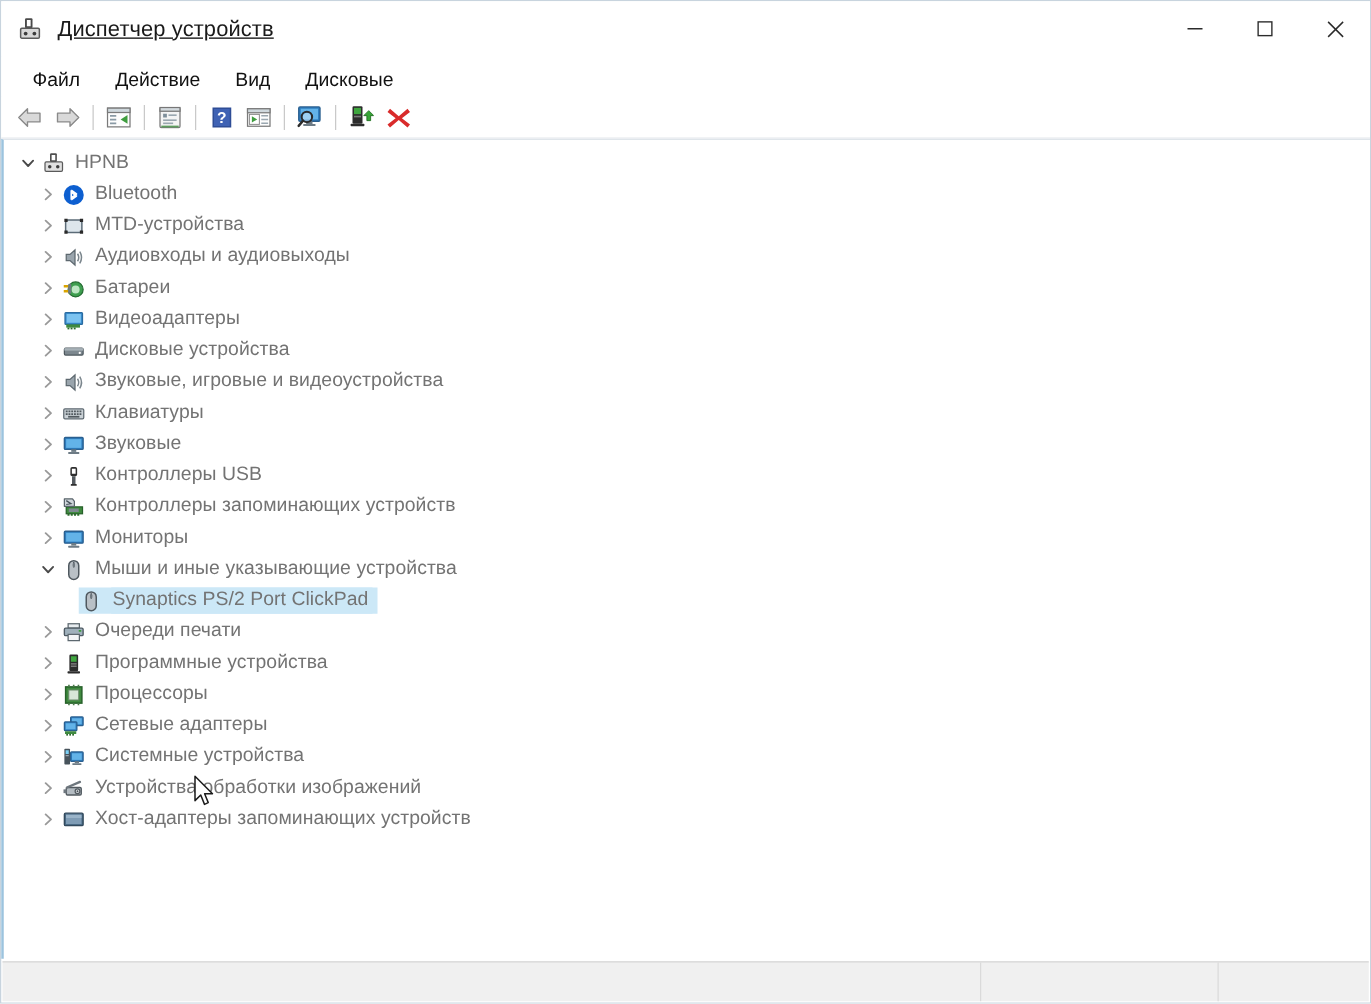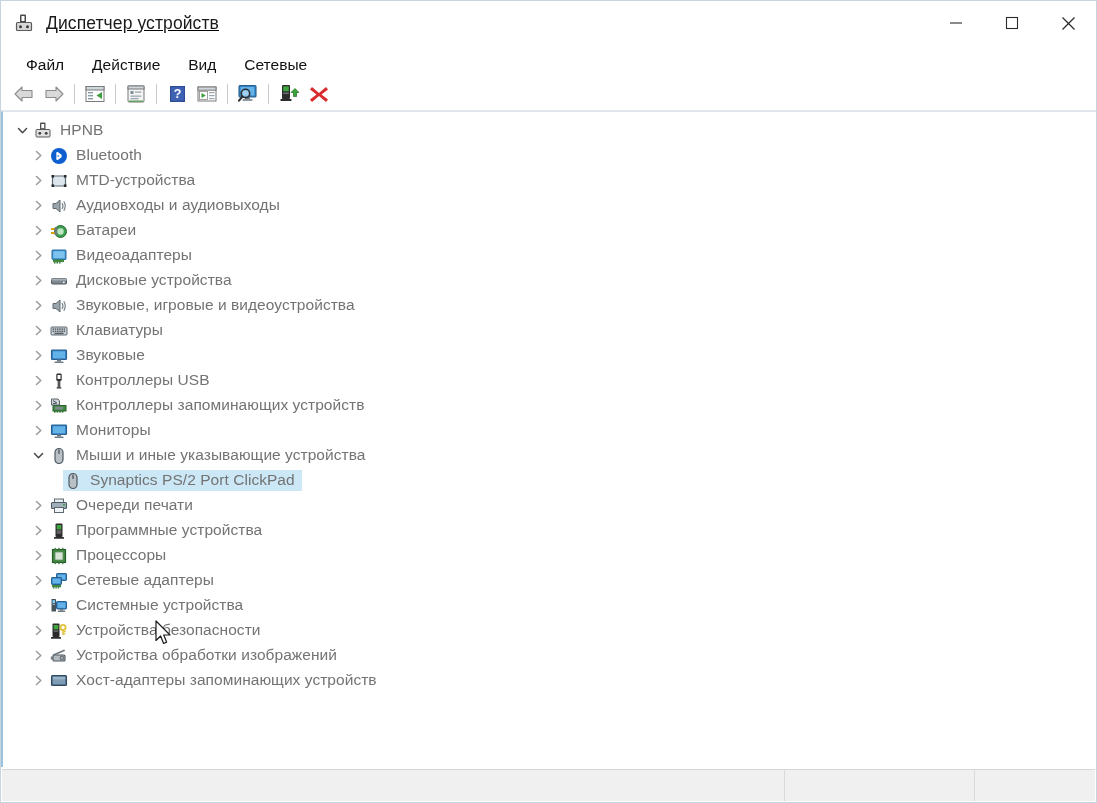--- a/index.html
+++ b/index.html
@@ -184,21 +184,21 @@
           <line x1="13.5" y1="1.5" x2="1.5" y2="13.5" stroke="#2b2b2b" stroke-width="1.2"></line>
         </svg>
       </div>
     </div>
   </div>
 
   <div id="menubar">
     <div class="menu-item">Файл</div>
     <div class="menu-item">Действие</div>
     <div class="menu-item">Вид</div>
-    <div class="menu-item">Сетевые</div>
+    <div class="menu-item">Дисковые</div>
   </div>
 
   <div id="toolbar">
 
     <div class="tb-btn">
       <svg width="22" height="18" viewBox="0 0 22 18">
         <path d="M9 2 L2 9 L9 16 L9 12.5 L19 12.5 L19 5.5 L9 5.5 Z" fill="#d9d9d9" stroke="#8a8a8a" stroke-width="1.1" stroke-linejoin="round"></path>
       </svg>
     </div>
 
@@ -648,40 +648,20 @@
           <rect x="2.5" y="7" width="2.5" height="1" fill="#9aa5ad"></rect>
           <rect x="6.5" y="4.5" width="10" height="7.5" rx=".7" fill="#2f7fc1" stroke="#2a5f8f" stroke-width="1"></rect>
           <rect x="7.6" y="5.6" width="7.8" height="5.3" fill="#63b3e8"></rect>
           <rect x="9.8" y="12" width="3.4" height="1.6" fill="#6d7b85"></rect>
           <rect x="7.8" y="13.6" width="7.4" height="1.3" rx=".5" fill="#6d7b85"></rect>
         </svg>
       </span>
       <span class="row-label">Системные устройства</span>
     </div>
 
-    <div class="row depth1">
-      <span class="twisty">
-        <svg width="11" height="11" viewBox="0 0 11 11">
-            <path d="M3.5 1.5 L7.8 5.5 L3.5 9.5" fill="none" stroke="#9a9a9a" stroke-width="1.5" stroke-linecap="round" stroke-linejoin="round"></path>
-          </svg>
-      </span>
-      <span class="row-icon">
-        <svg width="18" height="18" viewBox="0 0 18 18">
-          <rect x="2.5" y="1.5" width="7" height="13.5" rx="1" fill="#2c2c2c"></rect>
-          <rect x="3.7" y="3" width="4.6" height="4.4" fill="#3fa63f"></rect>
-          <rect x="3.7" y="8.5" width="4.6" height="1.2" fill="#7a7a7a"></rect>
-          <rect x="1" y="15" width="10" height="1.8" rx=".6" fill="#2c2c2c"></rect>
-          <circle cx="13" cy="5.5" r="2.6" fill="none" stroke="#e0c13c" stroke-width="1.8"></circle>
-          <rect x="12.3" y="7.2" width="1.5" height="6" fill="#e0c13c"></rect>
-          <rect x="13.8" y="9" width="2" height="1.3" fill="#e0c13c"></rect>
-          <rect x="13.8" y="11.2" width="1.6" height="1.3" fill="#e0c13c"></rect>
-        </svg>
-      </span>
-      <span class="row-label">Устройства безопасности</span>
-    </div>
 
     <div class="row depth1">
       <span class="twisty">
         <svg width="11" height="11" viewBox="0 0 11 11">
             <path d="M3.5 1.5 L7.8 5.5 L3.5 9.5" fill="none" stroke="#9a9a9a" stroke-width="1.5" stroke-linecap="round" stroke-linejoin="round"></path>
           </svg>
       </span>
       <span class="row-icon">
         <svg width="18" height="18" viewBox="0 0 18 18">
           <rect x="3" y="8" width="12" height="6" rx="1" fill="#b4bcc2" stroke="#51595f" stroke-width="1.1"></rect>

